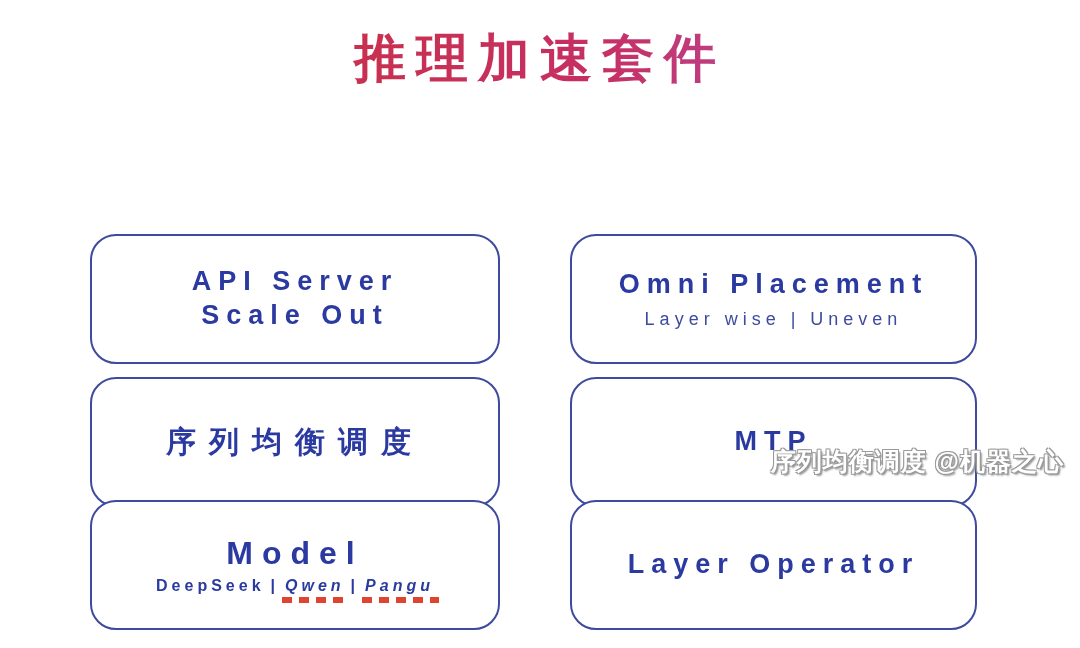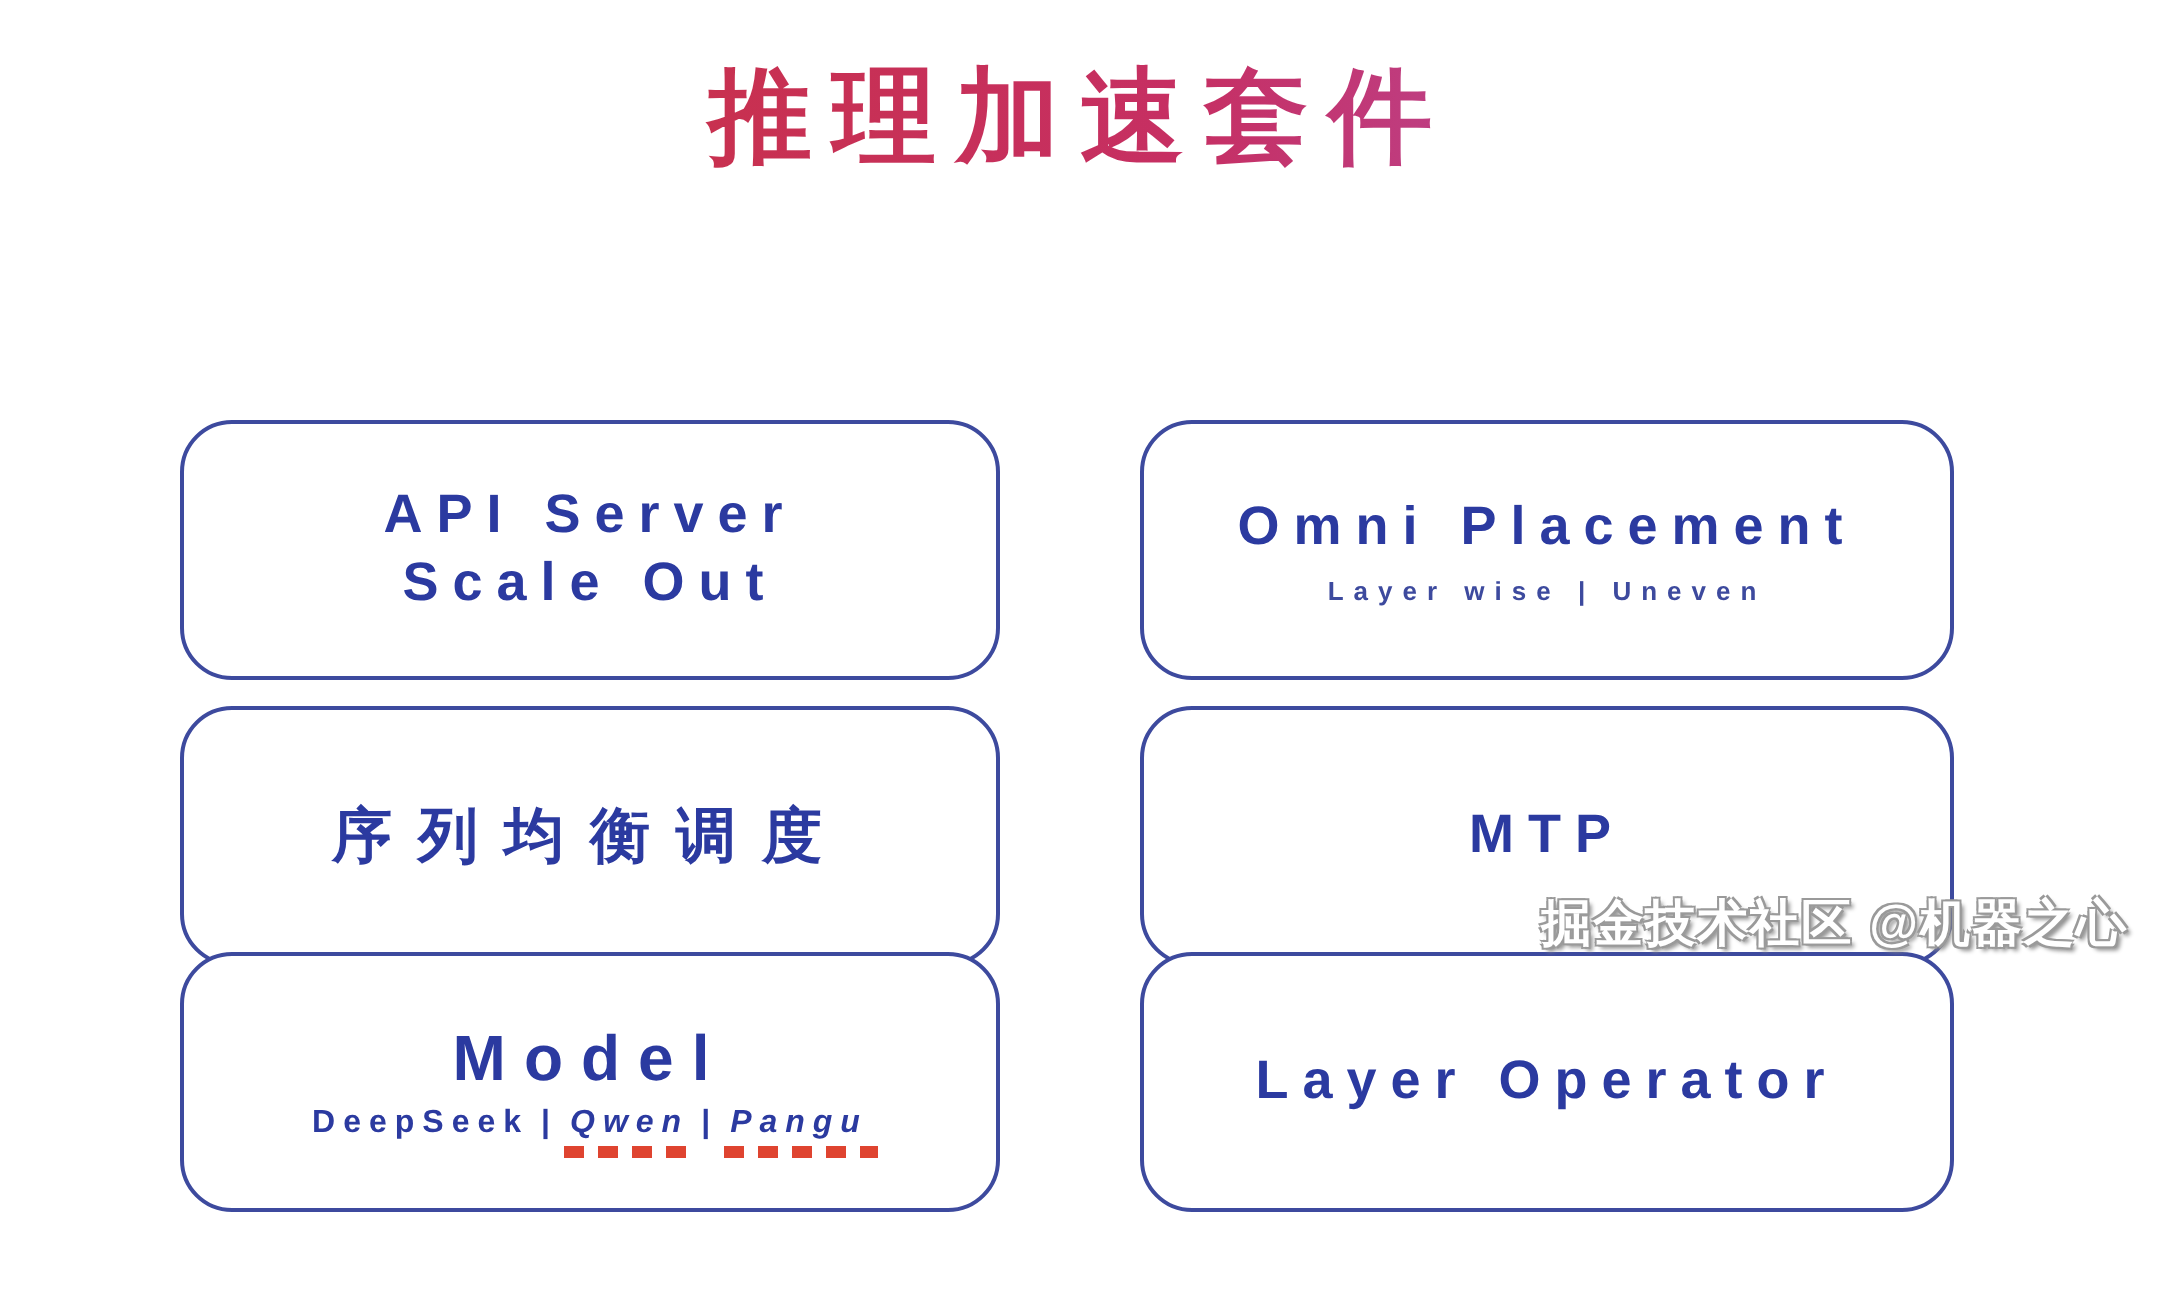--- a/index.html
+++ b/index.html
@@ -34,20 +34,21 @@
     position: absolute;
     background: #ffffff;
     border: 2px solid #3d4a9e;
     border-radius: 26px;
     display: flex;
     flex-direction: column;
     align-items: center;
     justify-content: center;
     text-align: center;
     color: #2b3aa0;
+    margin-top: 24px;
   }
   .col-left  { left: 90px;  width: 410px; }
   .col-right { left: 570px; width: 407px; }
   .row-1 { top: 210px; height: 130px; }
   .row-2 { top: 353px; height: 130px; }
   .row-3 { top: 476px; height: 130px; }
 
   .box-title {
     font-size: 27px;
     font-weight: bold;
@@ -60,22 +61,22 @@
     font-weight: bold;
     letter-spacing: 13px;
   }
   .box-title-lg {
     font-size: 32px;
     font-weight: bold;
     letter-spacing: 9px;
   }
   .box-subtitle {
     margin-top: 7px;
-    font-size: 13px;
-    font-weight: bold;
+    font-size: 18px;
+    font-weight: normal;
     letter-spacing: 5px;
     color: #3d4a9e;
   }
   .box-subtitle-lg {
     margin-top: 5px;
     font-size: 16px;
     font-weight: bold;
     letter-spacing: 4px;
     color: #2b3aa0;
   }
@@ -140,15 +141,15 @@
     <div class="box-title-lg">Model</div>
     <div class="box-subtitle-lg">
       <span>DeepSeek</span><span class="sub-sep">|</span><span class="misspelled">Qwen</span><span class="sub-sep">|</span><span class="misspelled">Pangu</span>
     </div>
   </div>
 
   <div class="box col-right row-3">
     <div class="box-title">Layer Operator</div>
   </div>
 
-  <div class="watermark">掘金技术社区 @机器之心</div>
+  <div class="watermark">序列均衡调度 @机器之心</div>
 
 </div>
 
 </body></html>

